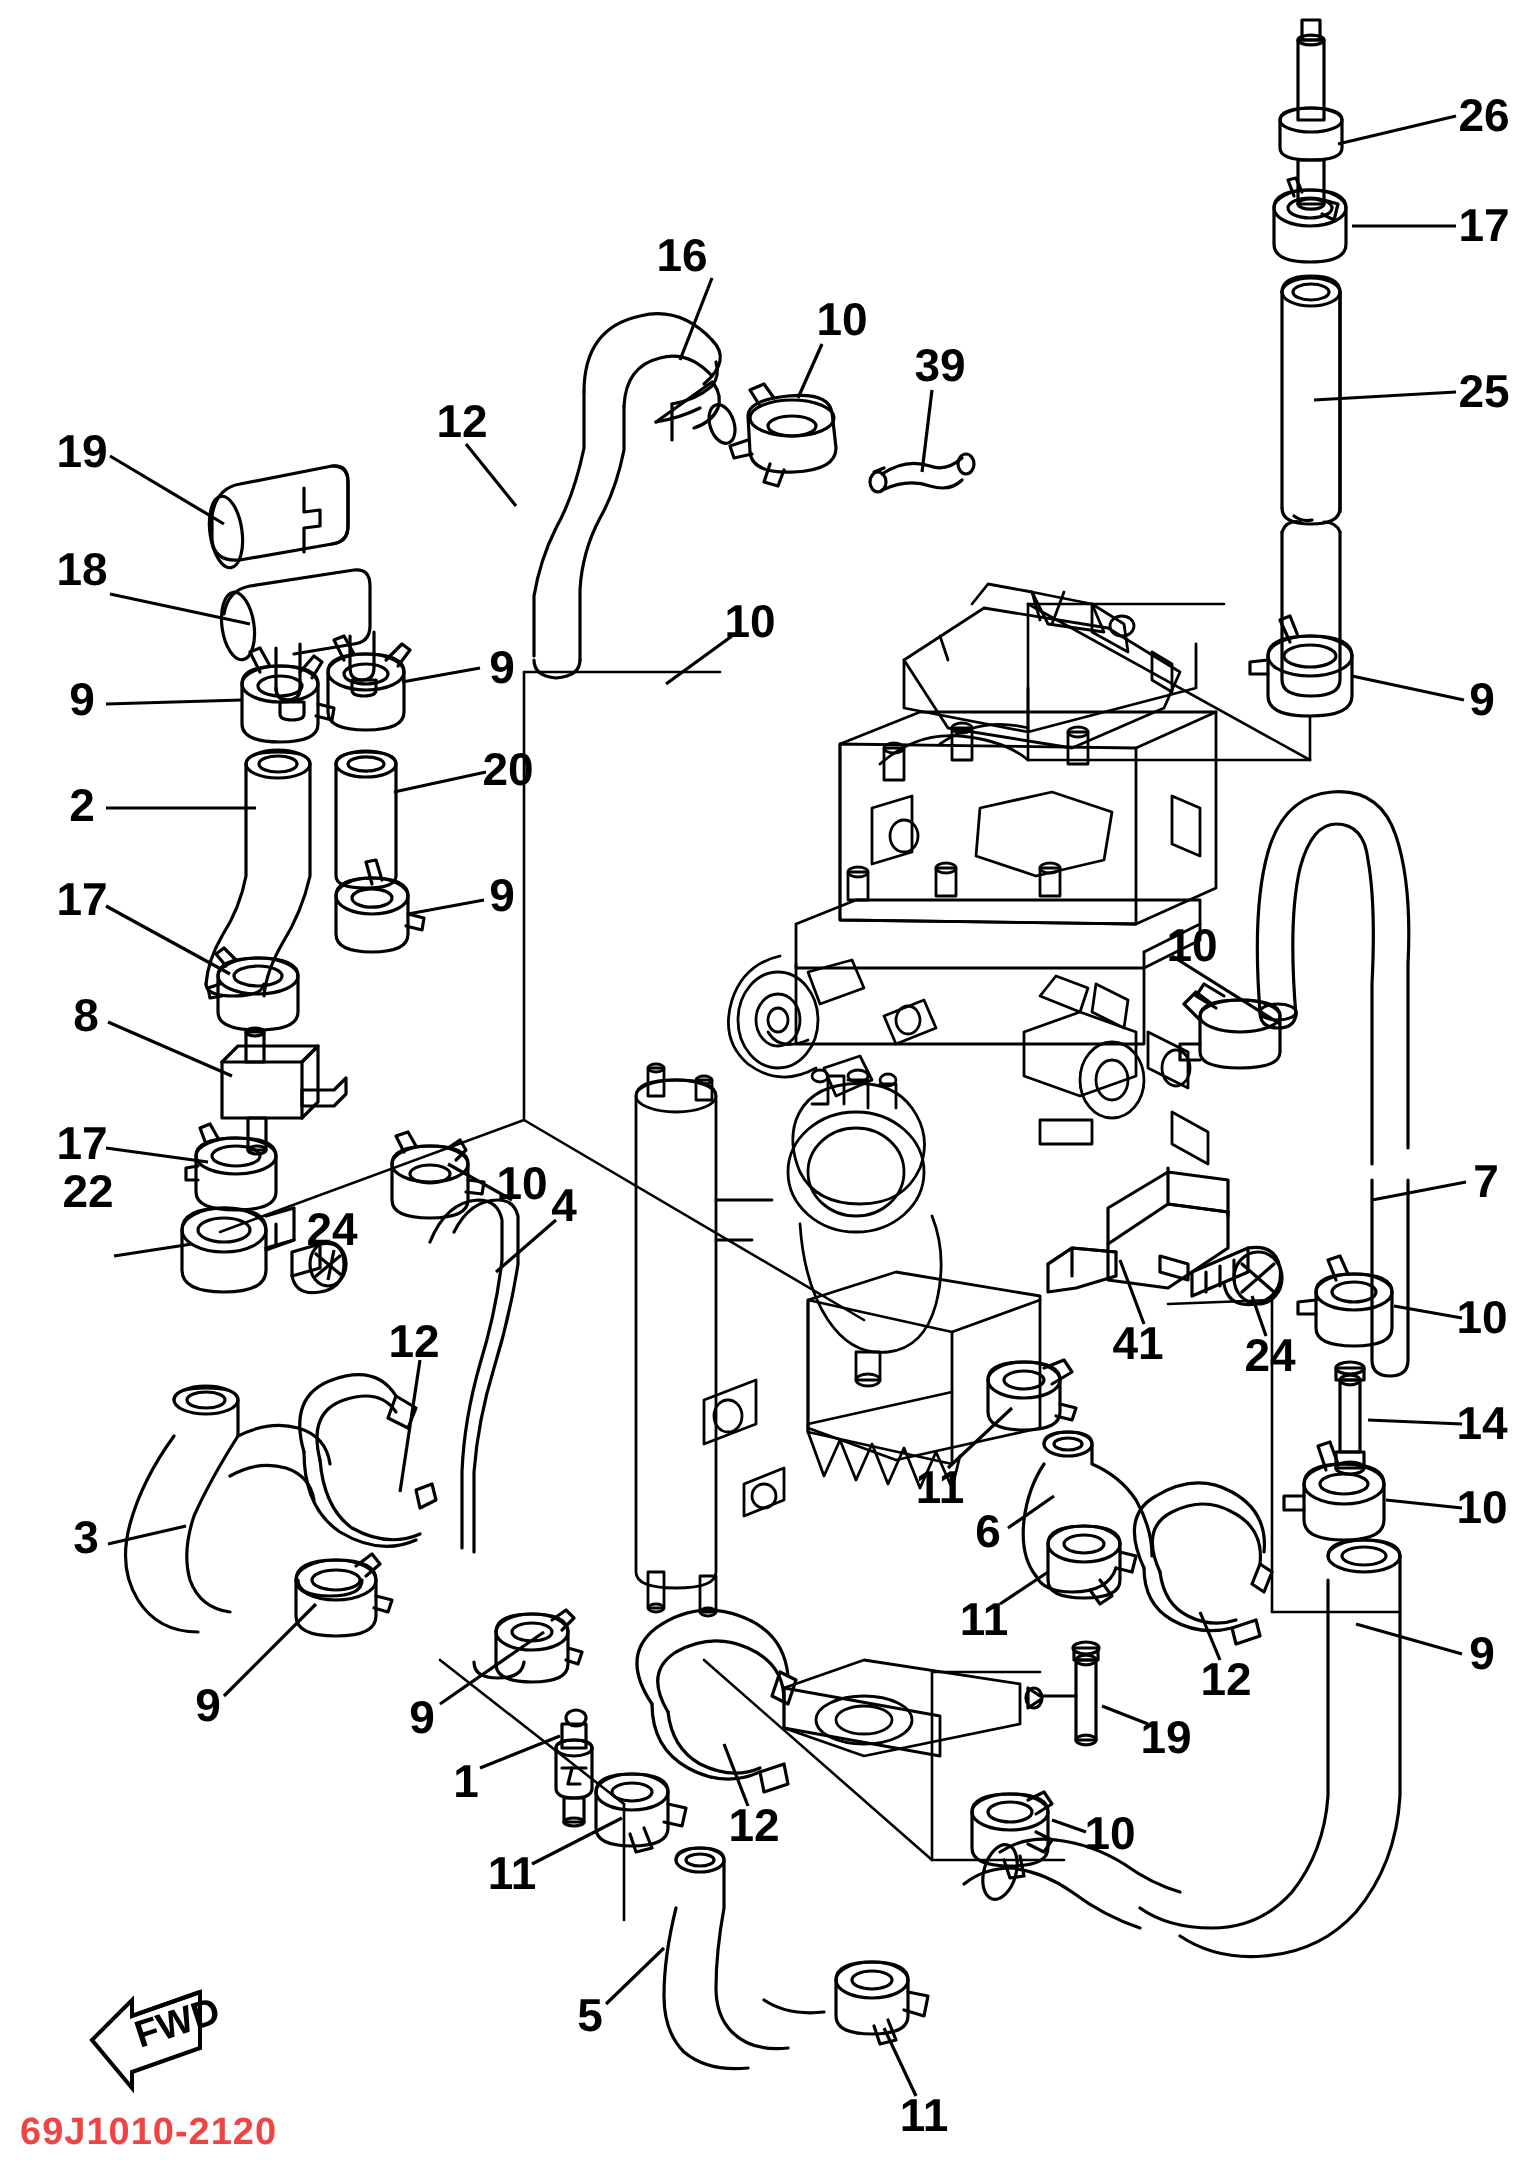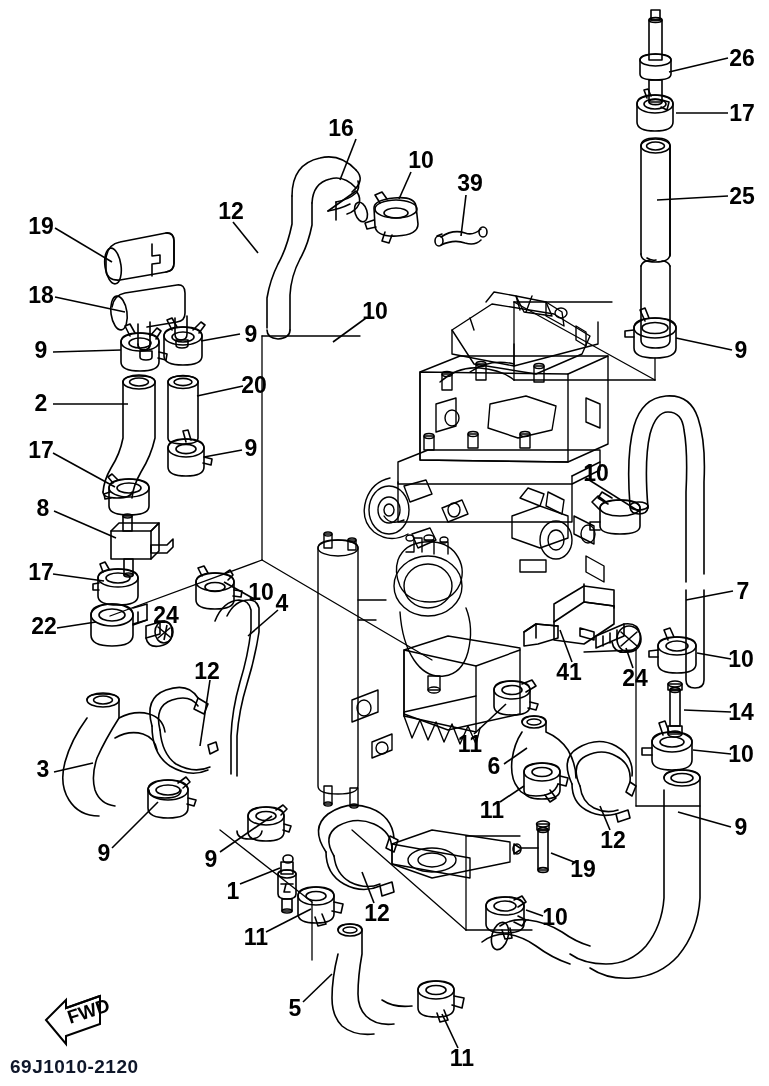--- a/index.html
+++ b/index.html
@@ -3,21 +3,21 @@
 <meta charset="utf-8">
 <style>
   html,body{margin:0;padding:0;background:#ffffff;}
   body{width:769px;height:1086px;position:relative;overflow:hidden;
        font-family:"Liberation Sans", sans-serif;color:#000;}
   #diagram{position:absolute;left:0;top:0;width:769px;height:1086px;}
   .lbl{position:absolute;font-family:"Liberation Sans",sans-serif;font-weight:bold;
        font-size:23px;line-height:23px;color:#000;white-space:nowrap;
        transform:translate(-50%,-50%);letter-spacing:0px;}
   .partno{position:absolute;left:10px;top:1056px;font-family:"Liberation Sans",sans-serif;
-          font-weight:bold;font-size:19px;color:#0f172a;letter-spacing:0.5px;}
+          font-weight:bold;font-size:19px;color:#ef4444;letter-spacing:0.5px;}
   svg{display:block;}
 </style>
 </head>
 <body>
 
 <div id="diagram">
 
 <svg width="769" height="1086" viewBox="0 0 769 1086">
   <g fill="none" stroke="#000" stroke-width="1.6" stroke-linecap="round" stroke-linejoin="round">
 
@@ -561,36 +561,36 @@
 
 <div class="lbl" style="left:742px;top:58px">26</div>
 <div class="lbl" style="left:742px;top:113px">17</div>
 <div class="lbl" style="left:742px;top:196px">25</div>
 <div class="lbl" style="left:741px;top:350px">9</div>
 <div class="lbl" style="left:341px;top:128px">16</div>
 <div class="lbl" style="left:421px;top:160px">10</div>
 <div class="lbl" style="left:470px;top:183px">39</div>
 <div class="lbl" style="left:231px;top:211px">12</div>
 <div class="lbl" style="left:41px;top:226px">19</div>
-<div class="lbl" style="left:41px;top:295px">18</div>
+<div class="lbl" style="left:41px;top:285px">18</div>
 <div class="lbl" style="left:251px;top:334px">9</div>
 <div class="lbl" style="left:375px;top:311px">10</div>
 <div class="lbl" style="left:41px;top:350px">9</div>
 <div class="lbl" style="left:254px;top:385px">20</div>
 <div class="lbl" style="left:41px;top:403px">2</div>
 <div class="lbl" style="left:251px;top:448px">9</div>
 <div class="lbl" style="left:41px;top:450px">17</div>
 <div class="lbl" style="left:596px;top:473px">10</div>
 <div class="lbl" style="left:43px;top:508px">8</div>
 <div class="lbl" style="left:41px;top:572px">17</div>
 <div class="lbl" style="left:261px;top:592px">10</div>
 <div class="lbl" style="left:743px;top:591px">7</div>
 <div class="lbl" style="left:282px;top:603px">4</div>
 <div class="lbl" style="left:166px;top:615px">24</div>
-<div class="lbl" style="left:44px;top:626px">22</div>
+<div class="lbl" style="left:44px;top:596px">22</div>
 <div class="lbl" style="left:569px;top:672px">41</div>
 <div class="lbl" style="left:635px;top:678px">24</div>
 <div class="lbl" style="left:741px;top:659px">10</div>
 <div class="lbl" style="left:207px;top:671px">12</div>
 <div class="lbl" style="left:741px;top:712px">14</div>
 <div class="lbl" style="left:470px;top:744px">11</div>
 <div class="lbl" style="left:43px;top:769px">3</div>
 <div class="lbl" style="left:494px;top:766px">6</div>
 <div class="lbl" style="left:741px;top:754px">10</div>
 <div class="lbl" style="left:492px;top:810px">11</div>

